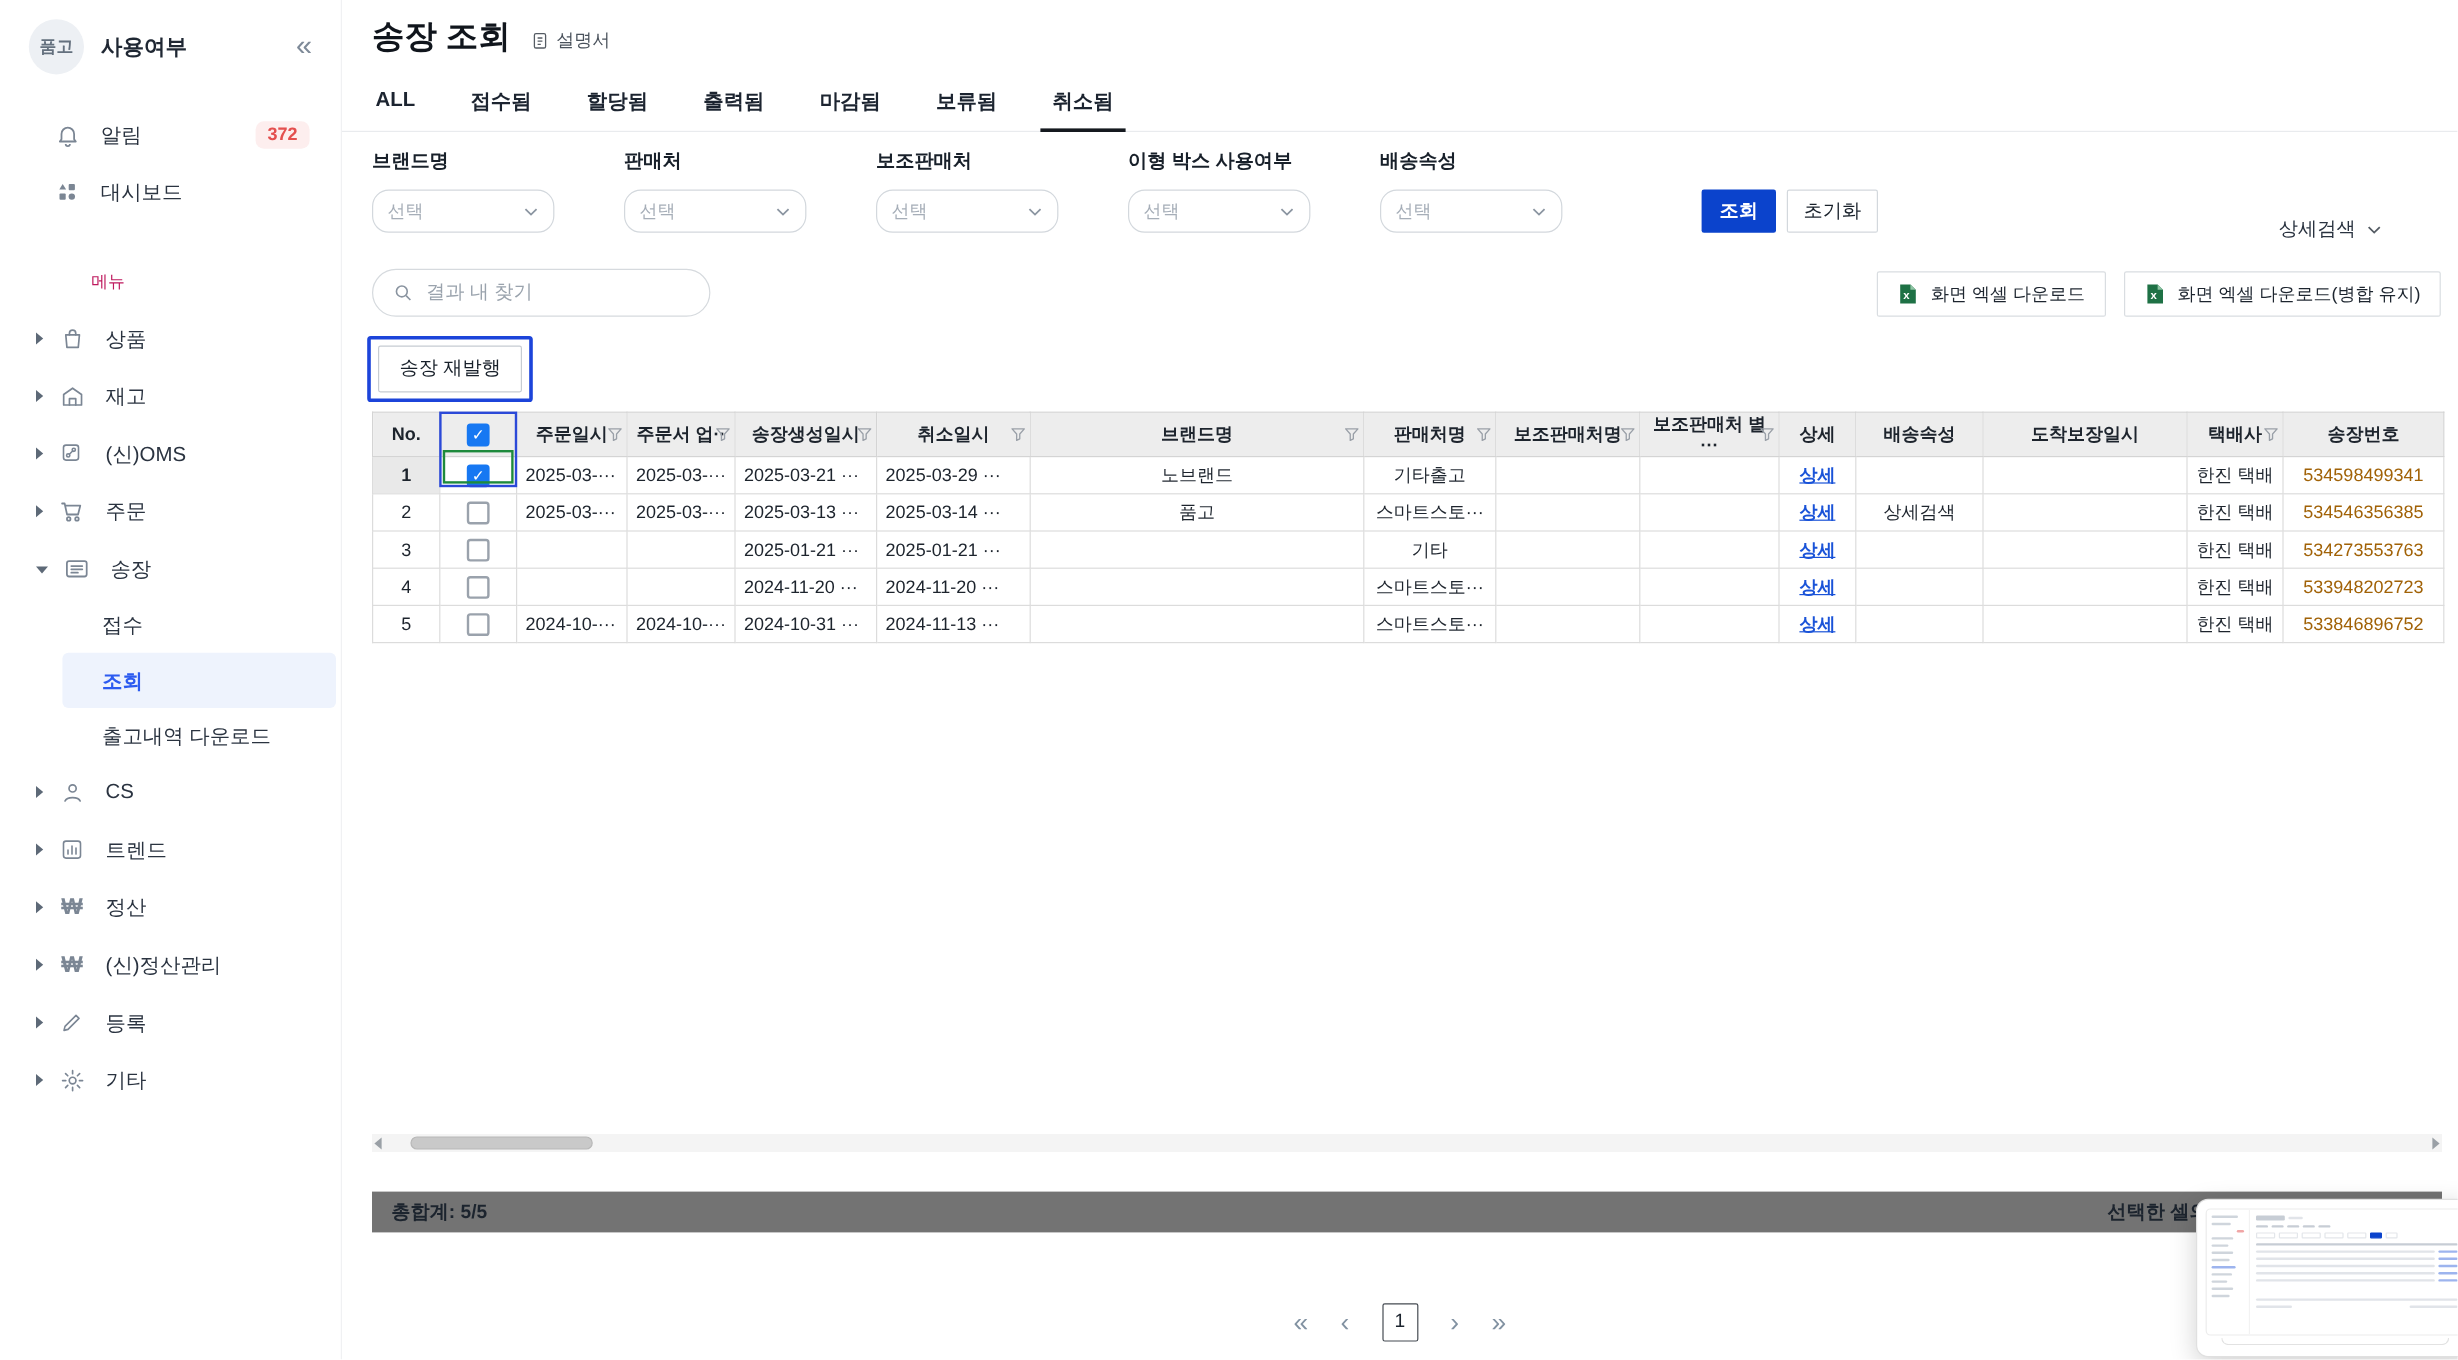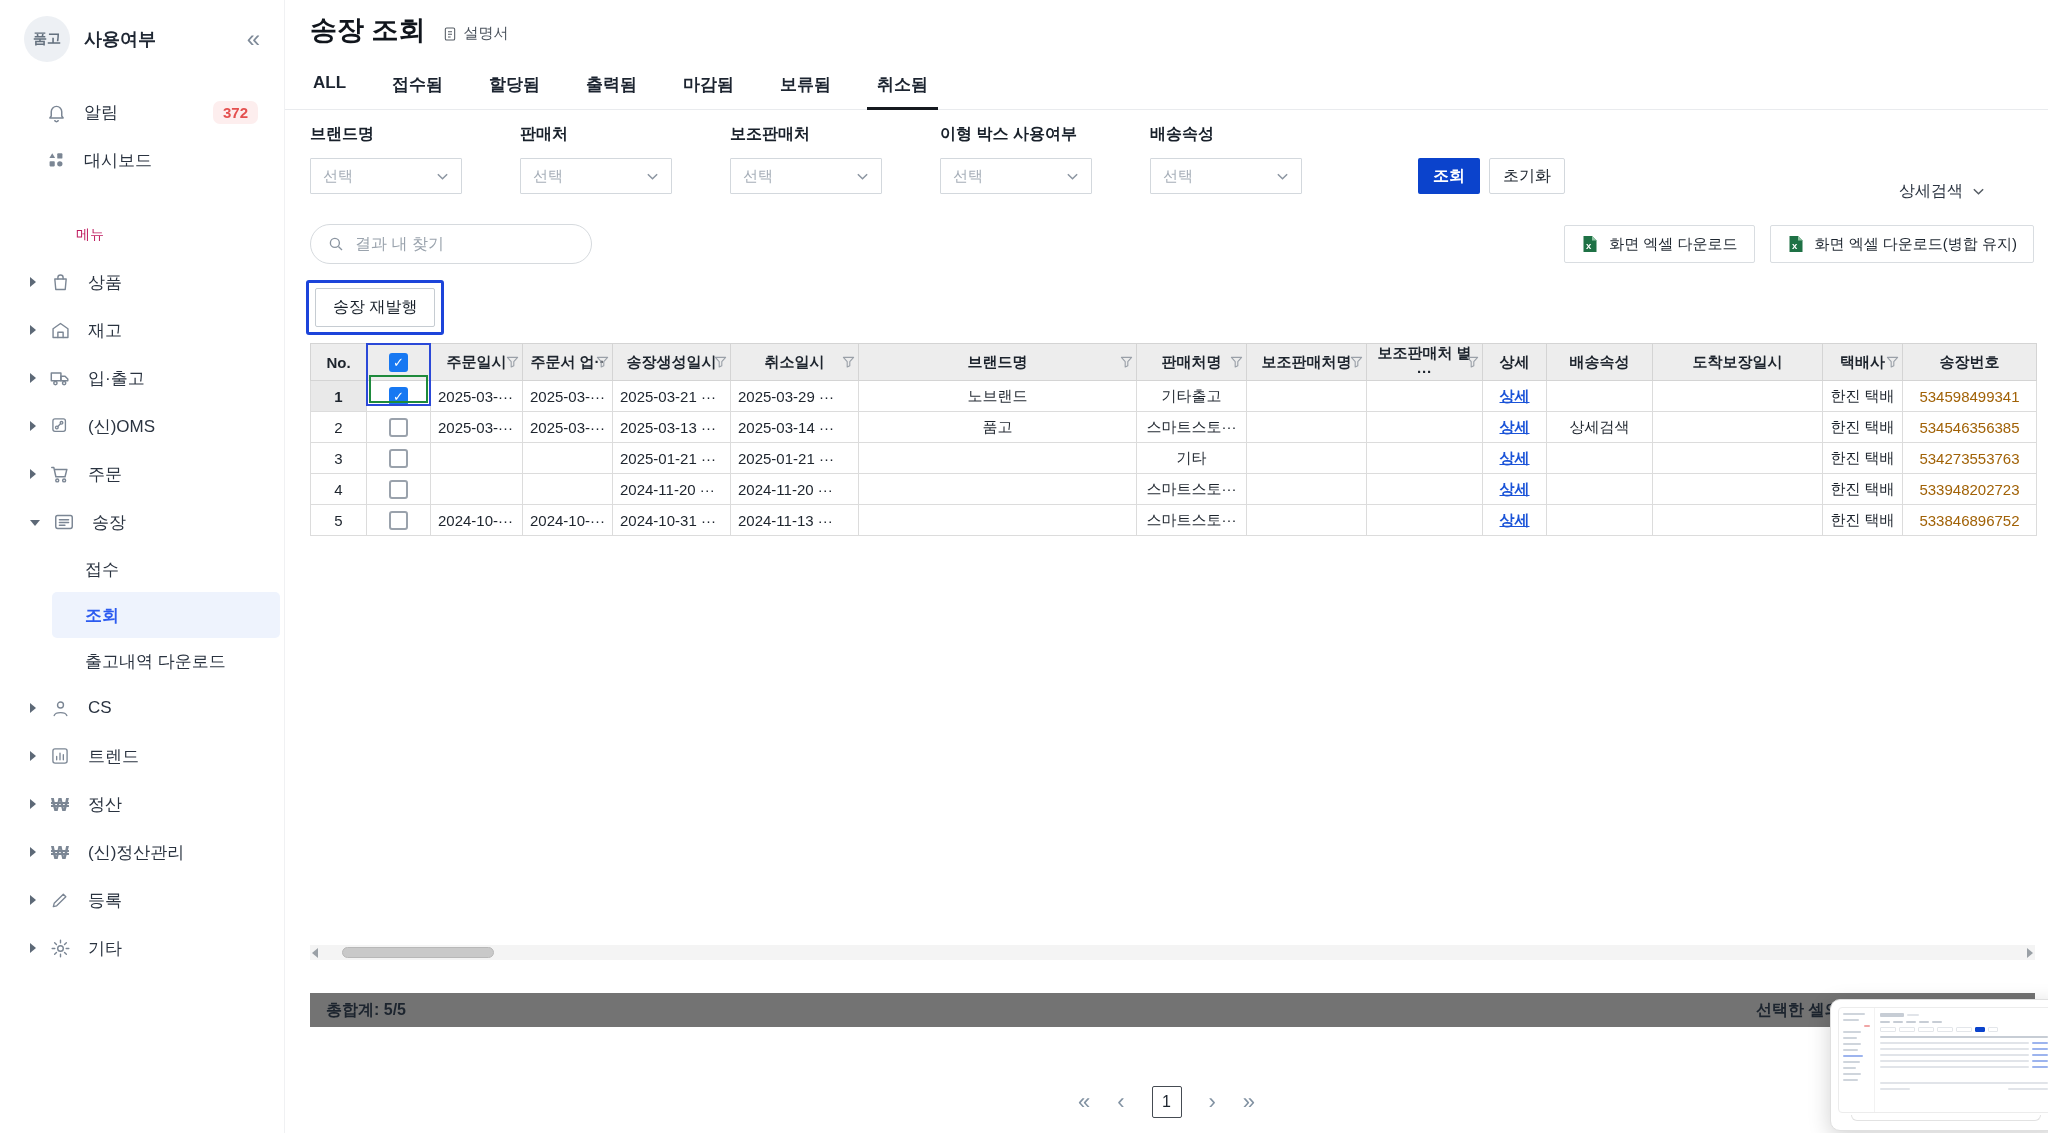--- a/index.html
+++ b/index.html
@@ -39,32 +39,32 @@
   .manual { display:flex; align-items:center; gap:6px; margin-top:12px; color:#4a525c; font-size:15px; cursor:pointer; }
 
   .tabs { display:flex; padding-left:28px; margin-top:16px; border-bottom:1px solid #e9ebee; }
   .tab { font-size:17px; font-weight:bold; color:#1c2430; padding:9px 0 13px; margin-right:46px;
          position:relative; cursor:pointer; white-space:nowrap; }
   .tab.active::after { content:""; position:absolute; left:-10px; right:-10px; bottom:-1px; height:3px; background:#15191f; }
 
   .filters { display:flex; align-items:flex-end; padding-left:25px; margin-top:14px; }
   .fgroup { width:210px; }
   .flabel { font-size:16px; font-weight:bold; color:#18202a; margin-bottom:13px; white-space:nowrap; }
-  .select { width:152px; height:36px; border:1px solid #d3d8dd; border-radius:1px; background:#fff;
+  .select { width:152px; height:36px; border:1px solid #d3d8dd; border-radius:14px; background:#fff;
             display:flex; align-items:center; justify-content:space-between; padding:0 12px; cursor:pointer;font-family:Liberation Serif, serif; }
   .select .ph { color:#a6aeb8; font-size:15px; }
   .filter-actions { display:flex; gap:9px; margin-left:58px; }
   .btn-primary { background:#0b43cc; color:#fff; font-size:16px; font-weight:bold; height:36px;
                  padding:0 15px; border:none; border-radius:2px; display:flex; align-items:center; cursor:pointer; }
   .btn-plain { background:#fff; border:1px solid #d3d8dd; height:36px; padding:0 13px; font-size:16px;
                color:#18202a; border-radius:2px; display:flex; align-items:center; cursor:pointer; }
   .advanced { position:absolute; right:63px; top:181px; display:flex; align-items:center; gap:9px;
               font-size:16px; color:#2a3340; cursor:pointer; }
 
-  .toolbar { display:flex; align-items:center; margin-top:30px; padding:0 14px 0 25px; }
+  .toolbar { display:flex; align-items:flex-end; margin-top:30px; padding:0 14px 0 25px; }
   .search-pill { width:282px; height:40px; border:1px solid #d6dade; border-radius:20px; background:#fff;
                  display:flex; align-items:center; gap:10px; padding:0 16px; }
   .search-pill input { border:none; outline:none; flex:1; font-size:16px; color:#333; background:transparent;
                        font-family:inherit; }
   .search-pill input::placeholder { color:#9aa3ad; }
   .excels { margin-left:auto; display:flex; gap:15px; }
   .btn-excel { height:38px; border:1px solid #d9dde1; background:#fff; border-radius:2px; display:flex;
                align-items:center; gap:10px; padding:0 16px; font-size:15px; color:#1d252f; cursor:pointer; }
 
   .reissue-wrap { display:inline-block; margin:16px 0 0 21px; border:3px solid #1c44da; border-radius:3px; padding:5px 6px; }
@@ -190,32 +190,20 @@
           <svg width="21" height="21" viewBox="0 0 24 24" fill="none" stroke="#7b8694" stroke-width="1.6" stroke-linejoin="round" stroke-linecap="round">
             <path d="M3.5 10l8.5-6 8.5 6v10h-17z"></path>
             <path d="M9 20v-6h6v6"></path>
           </svg>
         </span>
         <span class="nav-label">재고</span>
       </div>
       <div class="nav-item">
         <span class="caret"></span>
         <span class="nav-ic">
-          <svg width="22" height="22" viewBox="0 0 24 24" fill="none" stroke="#7b8694" stroke-width="1.6" stroke-linejoin="round" stroke-linecap="round">
-            <rect x="2.5" y="6.5" width="10.5" height="8.5"></rect>
-            <path d="M13 10h4.5l3 3v2H13z"></path>
-            <circle cx="7" cy="17.5" r="1.8"></circle>
-            <circle cx="16.5" cy="17.5" r="1.8"></circle>
-          </svg>
-        </span>
-        <span class="nav-label">입·출고</span>
-      </div>
-      <div class="nav-item">
-        <span class="caret"></span>
-        <span class="nav-ic">
           <svg width="20" height="20" viewBox="0 0 24 24" fill="none" stroke="#7b8694" stroke-width="1.6" stroke-linejoin="round" stroke-linecap="round">
             <rect x="3.5" y="3.5" width="15" height="15" rx="2.5"></rect>
             <circle cx="8.2" cy="13.8" r="1.6"></circle>
             <circle cx="13.8" cy="8.2" r="1.6"></circle>
             <path d="M9.4 12.6l3.2-3.2"></path>
           </svg>
         </span>
         <span class="nav-label">(신)OMS</span>
       </div>
       <div class="nav-item">

